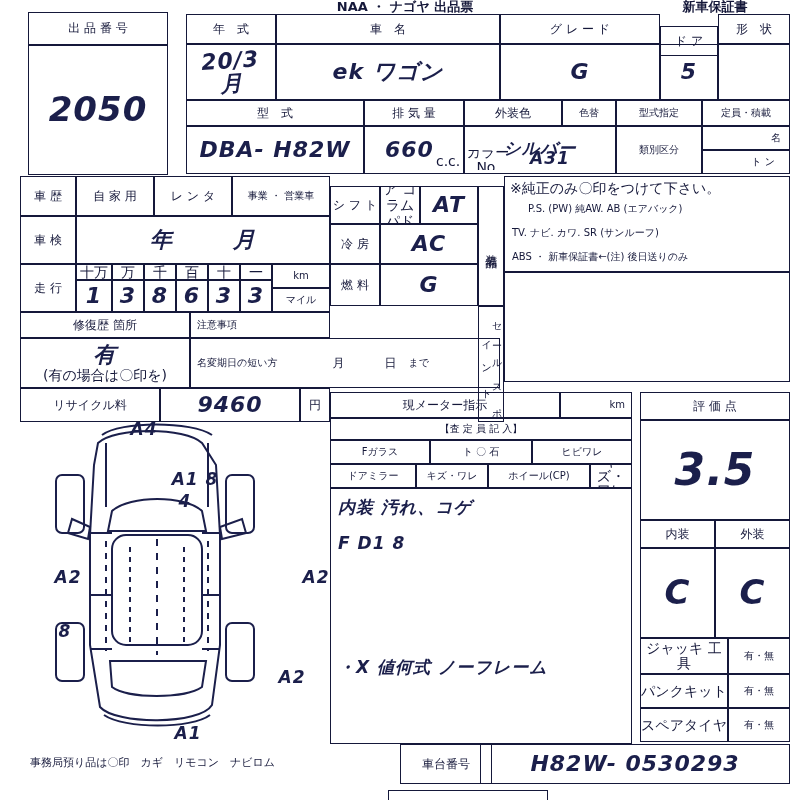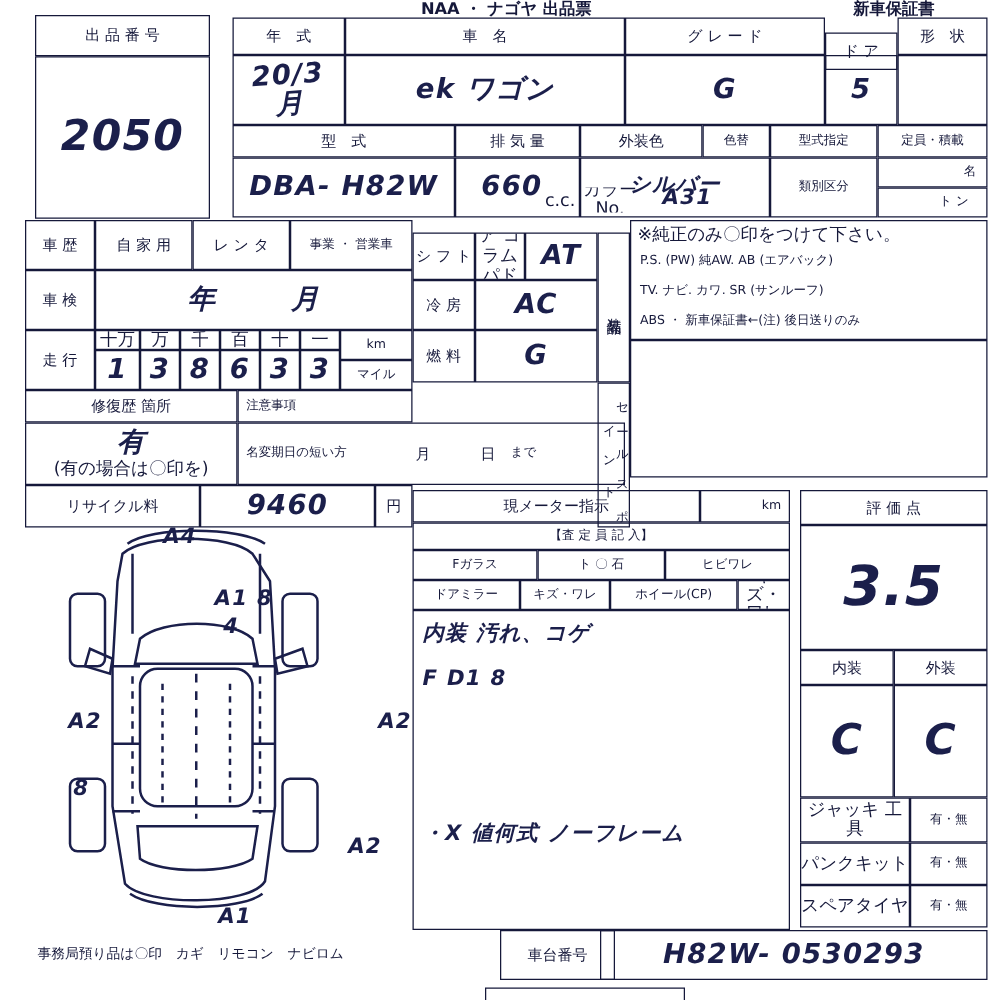--- a/index.html
+++ b/index.html
@@ -293,21 +293,21 @@
   <div class="cell" style="left:478px; top:186px; width:26px; height:120px;">
     <span class="lbl vert">装備品</span>
   </div>
   <div class="cell" style="left:478px; top:306px; width:26px; height:116px;">
     <span class="lbl vert lbl-sm">セ ー ル ス ポ イ ン ト</span>
   </div>
 
   <div class="cell" style="left:504px; top:178px; width:286px; height:20px; justify-content:flex-start; padding-left:6px; border:none;">
     <span class="lbl lbl-xs">※純正のみ〇印をつけて下さい。</span>
   </div>
-  <div class="cell" style="left:504px; top:196px; width:286px; height:26px; justify-content:flex-start; padding-left:8px; border:none;">
+  <div class="cell" style="left:504px; top:196px; width:286px; height:26px; justify-content:flex-start; padding-left:24px; border:none;">
     <span class="lbl lbl-sm">P.S. (PW) 純AW. AB (エアバック)</span>
   </div>
   <div class="cell" style="left:504px; top:220px; width:286px; height:26px; justify-content:flex-start; padding-left:8px; border:none;">
     <span class="lbl lbl-sm">TV. ナビ. カワ. SR (サンルーフ)</span>
   </div>
   <div class="cell" style="left:504px; top:244px; width:286px; height:26px; justify-content:flex-start; padding-left:8px; border:none;">
     <span class="lbl lbl-sm">ABS ・ 新車保証書←(注) 後日送りのみ</span>
   </div>
 
   <div class="cell" style="left:504px; top:176px; width:286px; height:96px;"></div>

